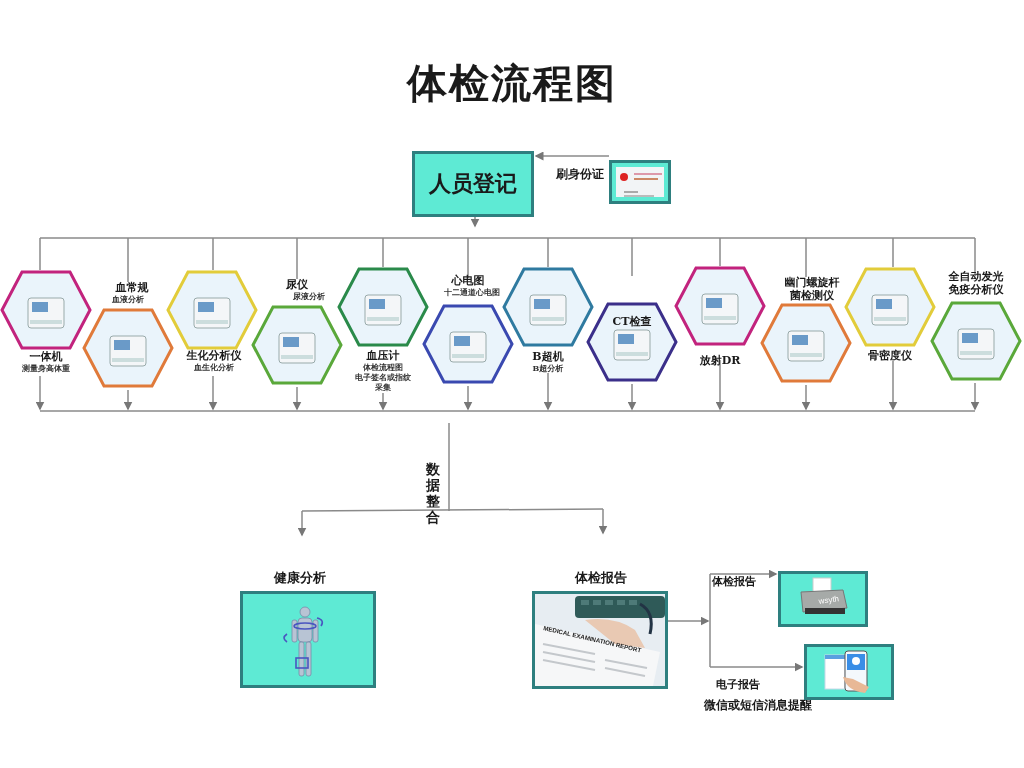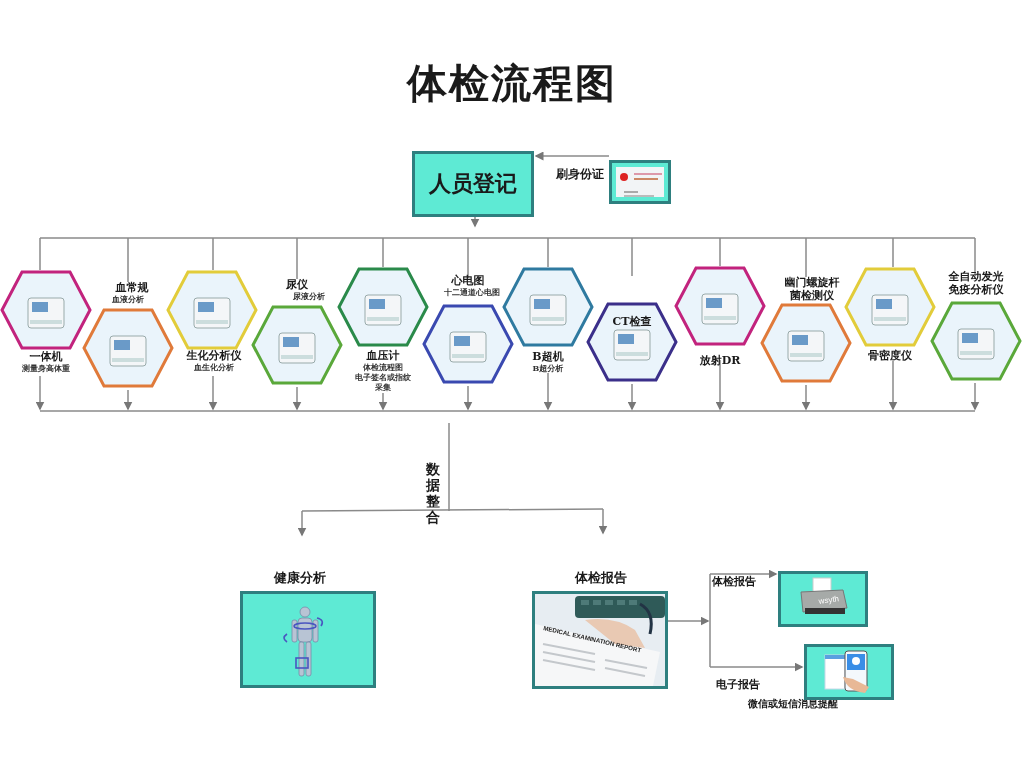--- a/index.html
+++ b/index.html
@@ -301,21 +301,21 @@
 <div class="abs box paper-box">
   <svg width="84" height="50" viewBox="0 0 84 50">
     <rect x="32" y="4" width="18" height="16" fill="#fff" stroke="#ccc"></rect>
     <path d="M20 18 L62 16 L66 34 L22 38 Z" fill="#a6aaa8" stroke="#777"></path>
     <rect x="24" y="34" width="40" height="6" fill="#333"></rect>
     <text x="38" y="30" font-size="8" fill="#fff" font-family="Liberation Sans, sans-serif" transform="rotate(-8 38 30)">wsyth</text>
   </svg>
 </div>
 
 <div class="abs small-label" style="left:716px;top:651px;font-size:11px;">电子报告</div>
-<div class="abs" style="left:748px;top:671px;font-size:10px;font-weight:bold;">微信或短信消息提醒</div>
+<div class="abs" style="left:704px;top:671px;font-size:12px;font-weight:bold;">微信或短信消息提醒</div>
 <div class="abs box e-box">
   <svg width="84" height="50" viewBox="0 0 84 50">
     <rect x="18" y="8" width="20" height="34" fill="#fff" stroke="#c8d8e8"></rect>
     <rect x="18" y="8" width="20" height="4" fill="#5aa0e0"></rect>
     <rect x="38" y="4" width="22" height="40" rx="3" fill="#f4f8fc" stroke="#555"></rect>
     <rect x="40" y="7" width="18" height="16" fill="#3a8ee6"></rect>
     <circle cx="49" cy="14" r="4" fill="#fff"></circle>
     <path d="M36 30 q4 14 22 16 l4 -6 l-16 -8 z" fill="#e8b896"></path>
   </svg>
 </div>

